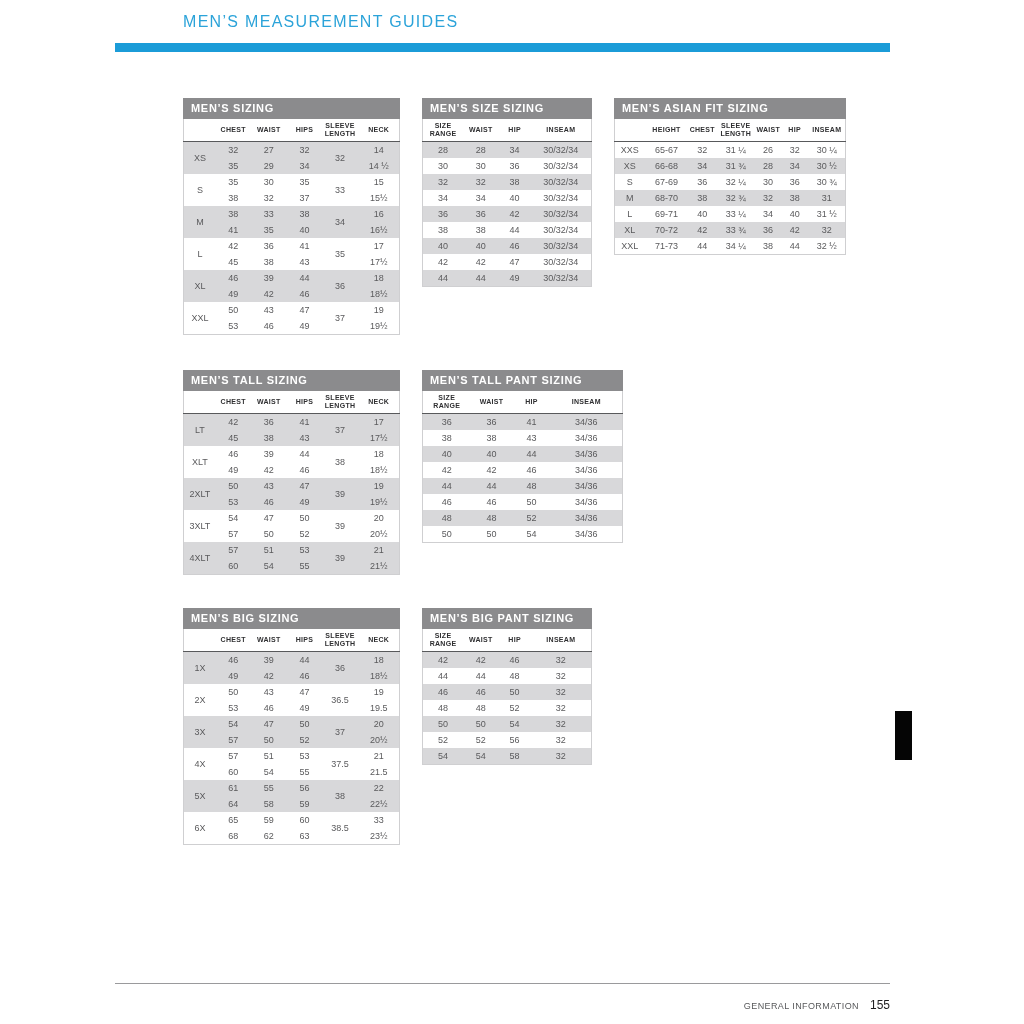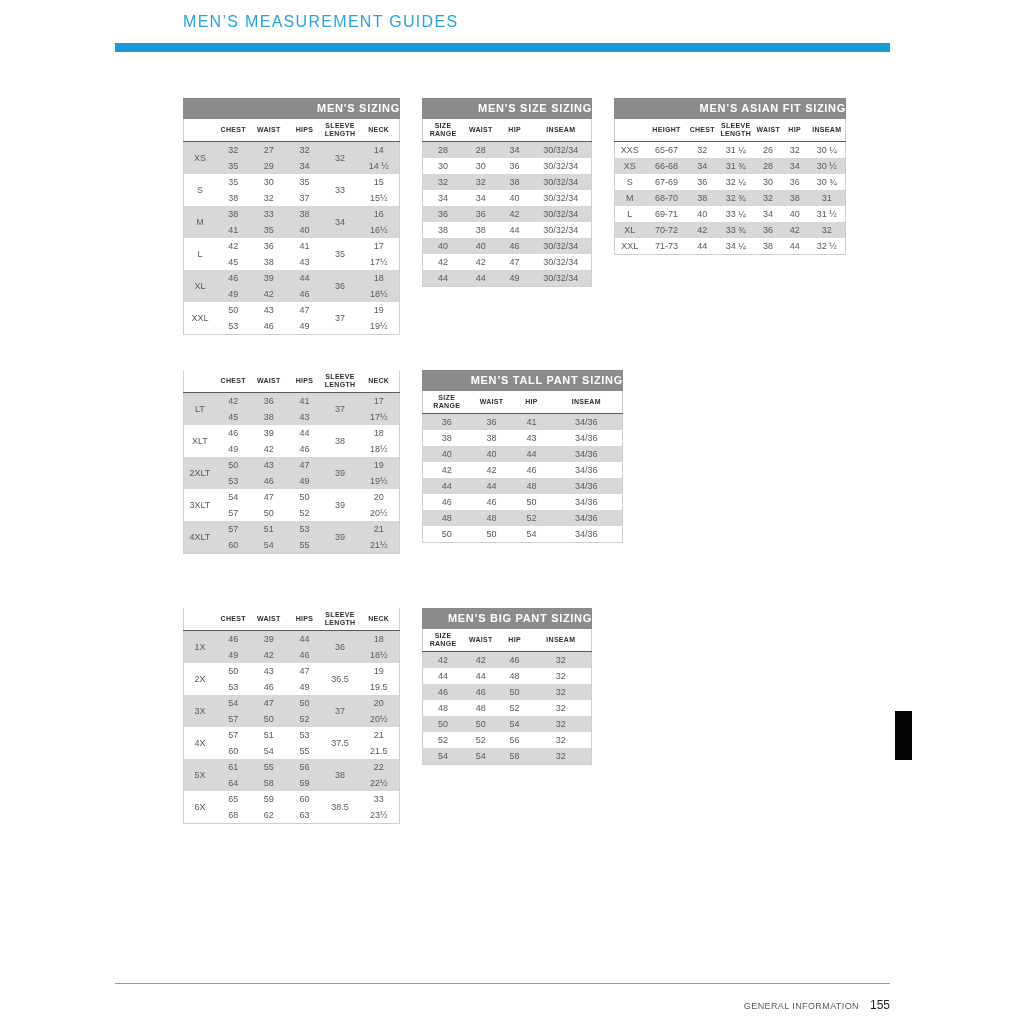--- a/index.html
+++ b/index.html
@@ -15,21 +15,21 @@
   }
   .accent-bar {
     position:absolute; left:115px; top:43px; width:775px; height:9px;
     background:#1b9cd8;
   }
   .size-table { position:absolute; }
   .size-table .bar {
     background:#8b8b8d; color:#ffffff; font-weight:bold;
     font-size:11px; letter-spacing:0.7px;
     height:21px; line-height:21px; padding-left:8px;
-    white-space:nowrap; overflow:hidden;text-align:right;
+    white-space:nowrap; overflow:hidden;
   }
   .size-table table {
     width:100%; border-collapse:collapse; table-layout:fixed;
     border:1px solid #cfcfd1; border-top:none;
   }
   .size-table th {
     font-size:7px; font-weight:bold; color:#2f2f31; letter-spacing:0.3px;
     text-align:center; vertical-align:middle; height:22px; line-height:8px;
     border-bottom:1px solid #58595b; background:#fff; padding:0 1px;
   }
@@ -343,20 +343,21 @@
           <td>34 ¼</td>
           <td>38</td>
           <td>44</td>
           <td>32 ½</td>
         </tr>
       </tbody>
     </table>
 </section>
 
 <section id="t-tall-sizing" class="size-table">
+  <div class="bar">MEN’S TALL SIZING</div>
   <table>
       <colgroup>
         <col style="width: 15%;">
         <col style="width: 16%;">
         <col style="width: 17%;">
         <col style="width: 16%;">
         <col style="width: 17%;">
         <col style="width: 19%;">
       </colgroup>
       <thead>
@@ -508,20 +509,21 @@
           <td>50</td>
           <td>50</td>
           <td>54</td>
           <td>34/36</td>
         </tr>
       </tbody>
     </table>
 </section>
 
 <section id="t-big-sizing" class="size-table">
+  <div class="bar">MEN’S BIG SIZING</div>
   <table>
       <colgroup>
         <col style="width: 15%;">
         <col style="width: 16%;">
         <col style="width: 17%;">
         <col style="width: 16%;">
         <col style="width: 17%;">
         <col style="width: 19%;">
       </colgroup>
       <thead>

